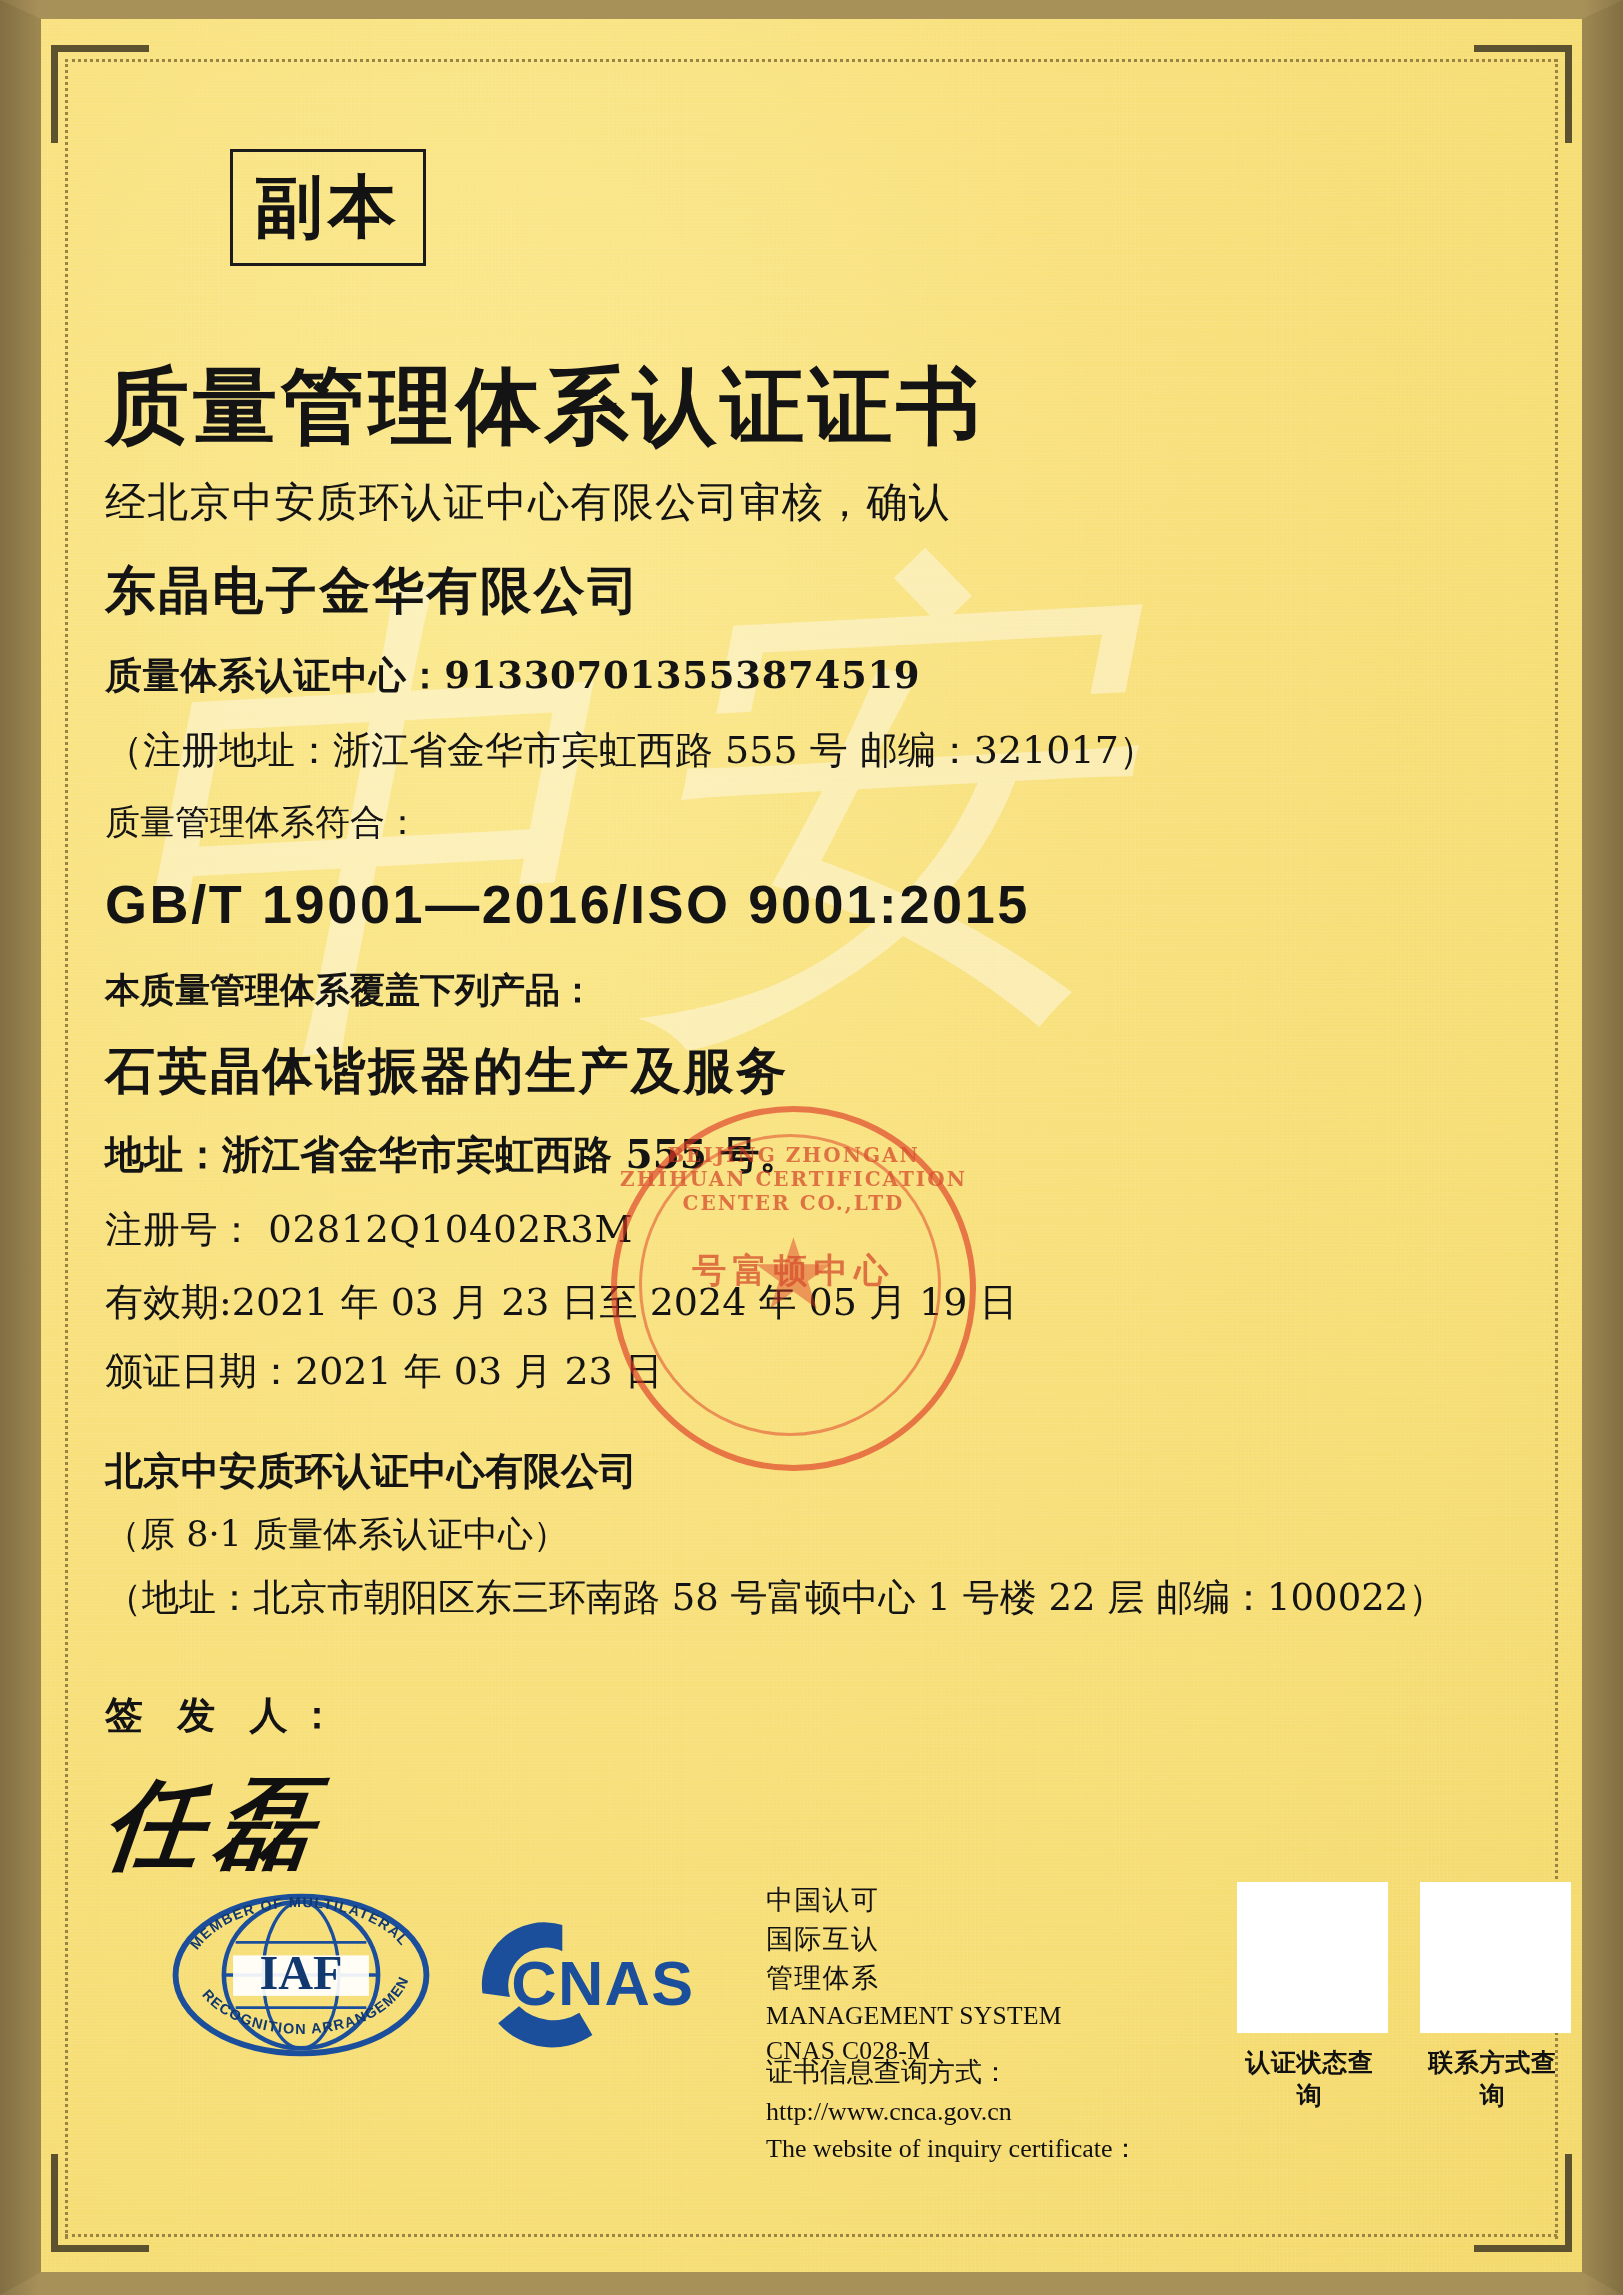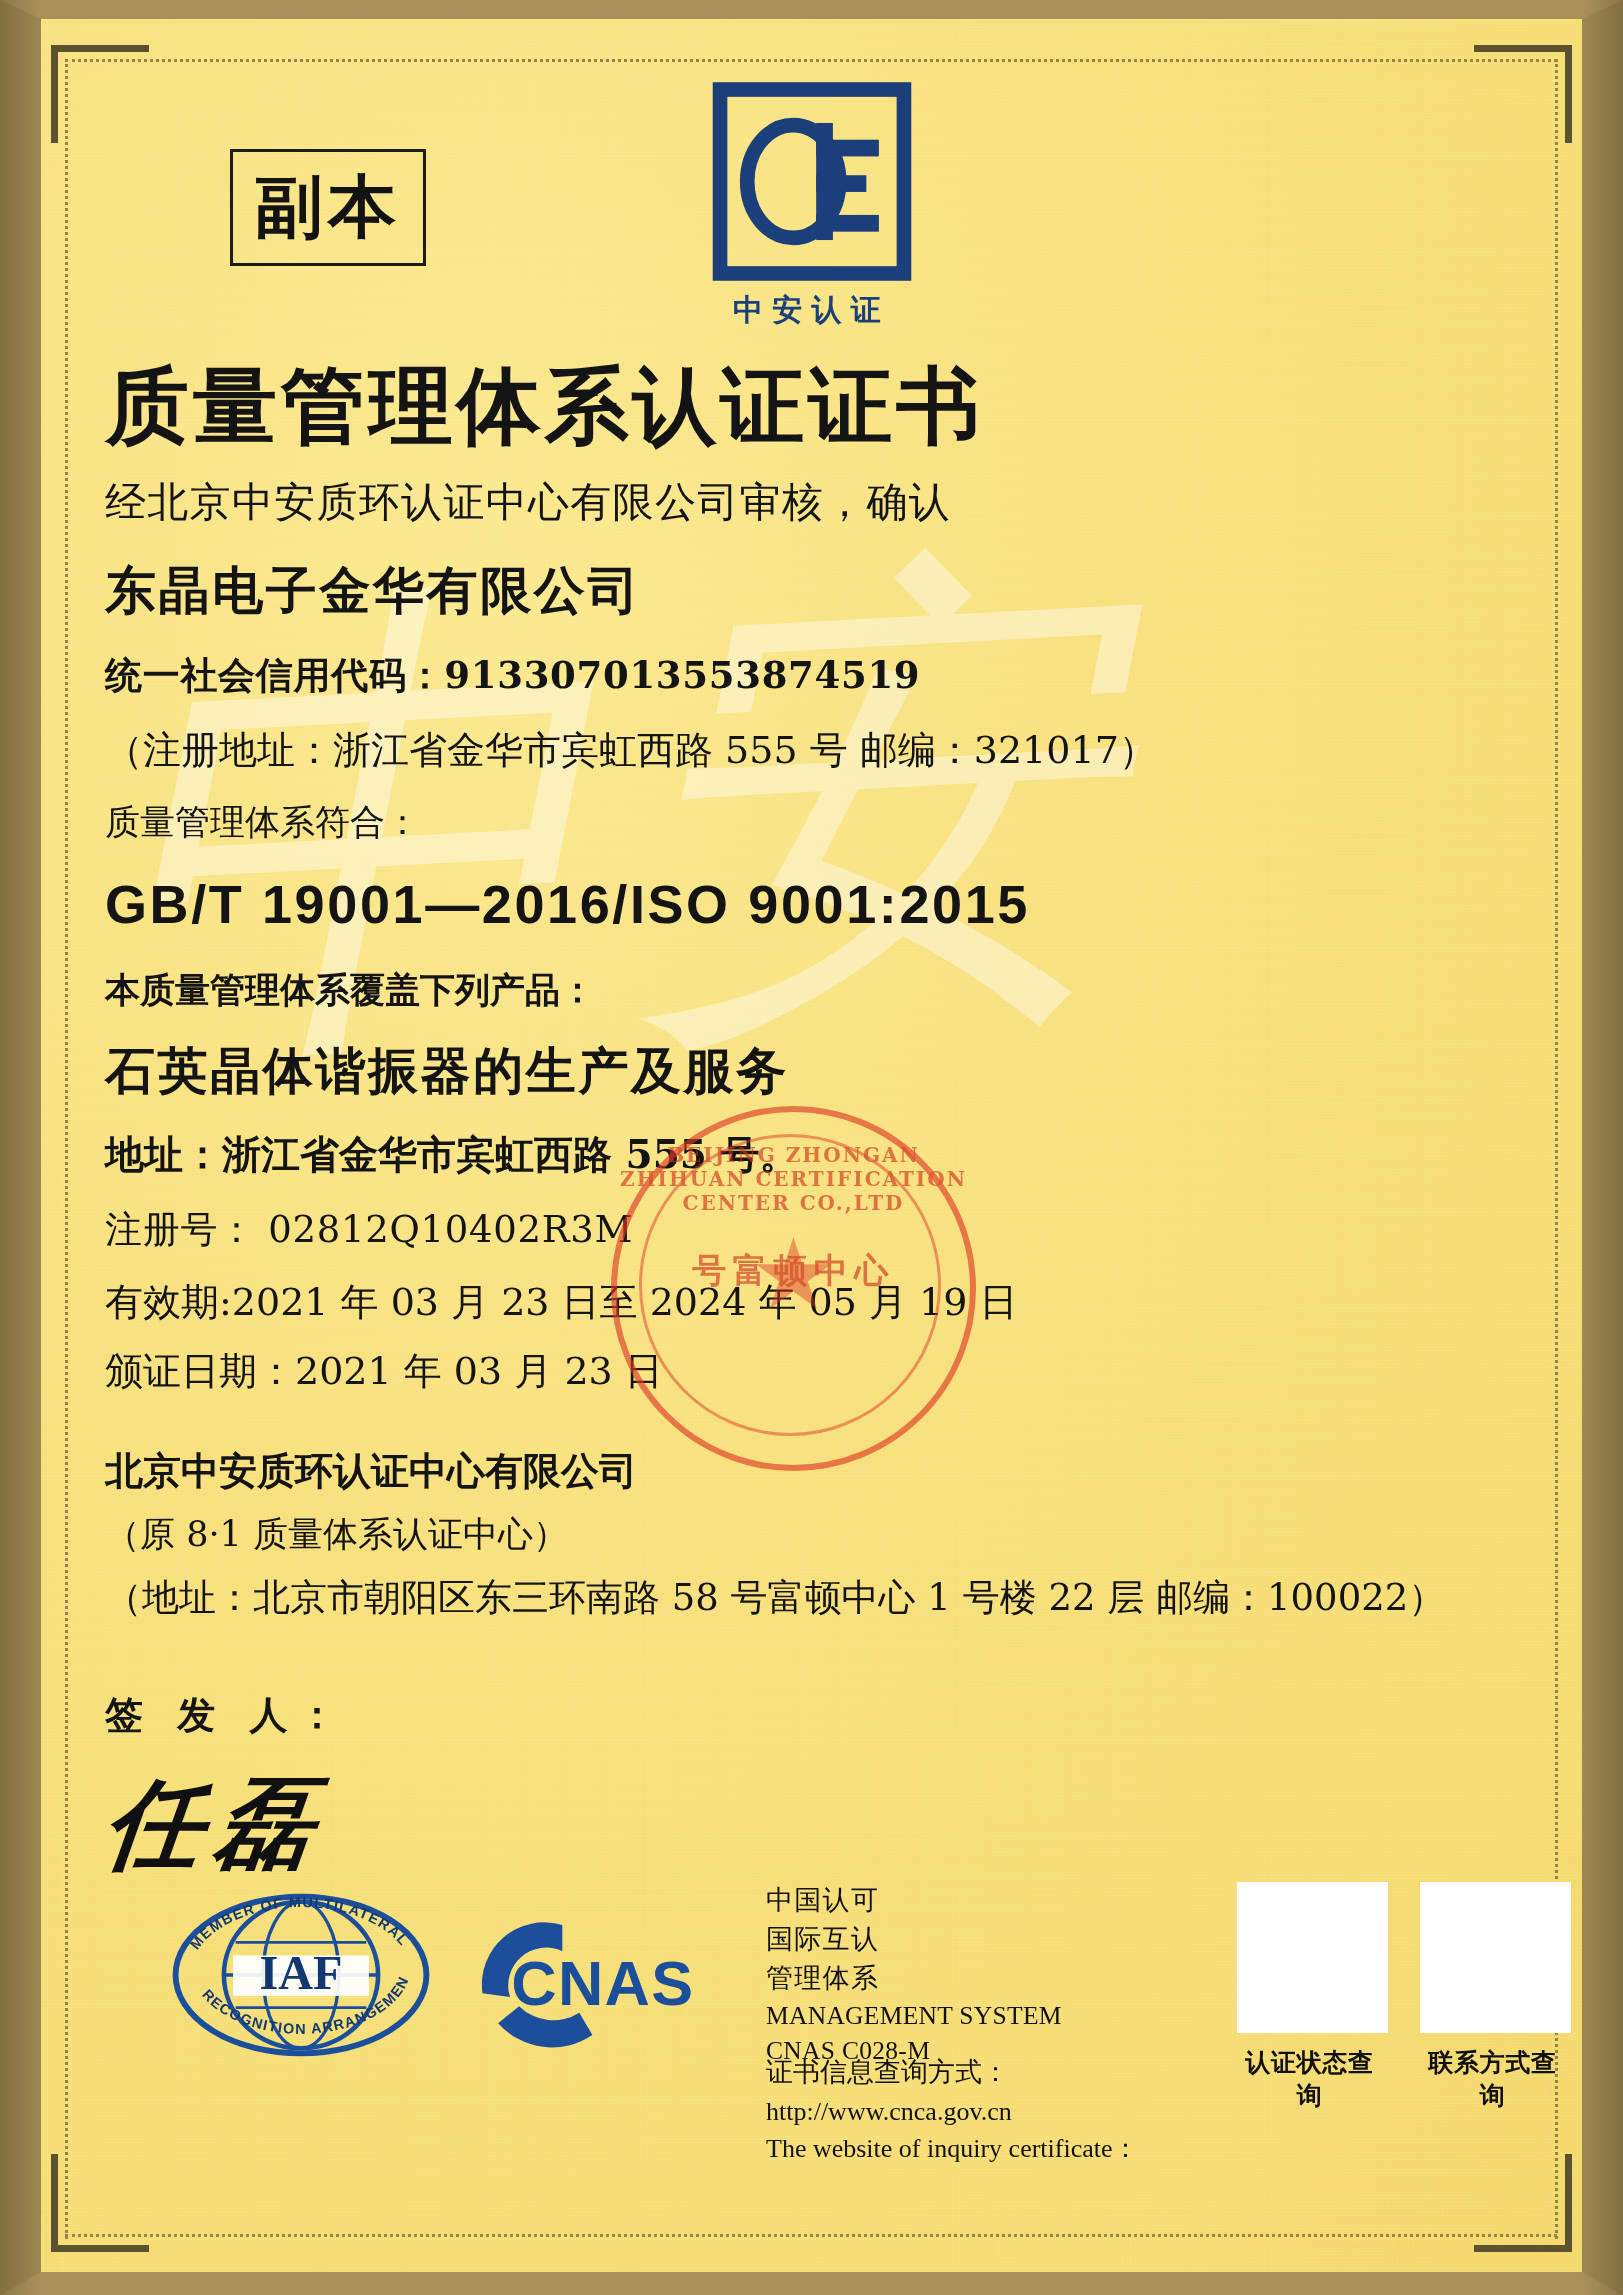--- a/index.html
+++ b/index.html
@@ -318,39 +318,26 @@
   <div class="dotted-rule dotted-bottom"></div>
   <div class="corner tl"></div>
   <div class="corner tr"></div>
   <div class="corner bl"></div>
   <div class="corner br"></div>
 
   <div class="copy-box">
     <span>副本</span>
   </div>
 
-  <div class="logo-wrap">
-    <div class="logo-mark">
-      <svg viewBox="0 0 100 100" width="209" height="209" aria-hidden="true">
-        <rect x="6" y="6" width="88" height="88" fill="none" stroke="#1a3f7a" stroke-width="7"></rect>
-        <ellipse cx="41" cy="50" rx="22" ry="27" fill="none" stroke="#1a3f7a" stroke-width="7"></ellipse>
-        <rect x="52" y="22" width="8" height="56" fill="#1a3f7a"></rect>
-        <rect x="52" y="30" width="30" height="8" fill="#1a3f7a"></rect>
-        <rect x="52" y="47" width="24" height="8" fill="#1a3f7a"></rect>
-        <rect x="52" y="66" width="30" height="8" fill="#1a3f7a"></rect>
-      </svg>
-    </div>
-    <div class="logo-caption">中安认证</div>
-  </div>
 
   <div class="body-block">
     <div class="title-main">质量管理体系认证证书</div>
     <div class="line l-audit">经北京中安质环认证中心有限公司审核，确认</div>
     <div class="line l-company">东晶电子金华有限公司</div>
-    <div class="line l-credit">统一社会信用代码：913307013553874519</div>
+    <div class="line l-credit">质量体系认证中心：913307013553874519</div>
     <div class="line l-regaddr">（注册地址：浙江省金华市宾虹西路 555 号        邮编：321017）</div>
     <div class="line l-conform">质量管理体系符合：</div>
     <div class="line l-standard">GB/T 19001—2016/ISO 9001:2015</div>
     <div class="line l-scopelead">本质量管理体系覆盖下列产品：</div>
     <div class="line l-scope">石英晶体谐振器的生产及服务</div>
     <div class="line l-addr">地址：浙江省金华市宾虹西路 555 号。</div>
     <div class="line l-regno">注册号： 02812Q10402R3M</div>
     <div class="line l-valid">有效期:2021 年 03 月 23 日至 2024 年 05 月 19 日</div>
     <div class="line l-issued">颁证日期：2021 年 03 月 23 日</div>
     <div class="line l-body-org">北京中安质环认证中心有限公司</div>

